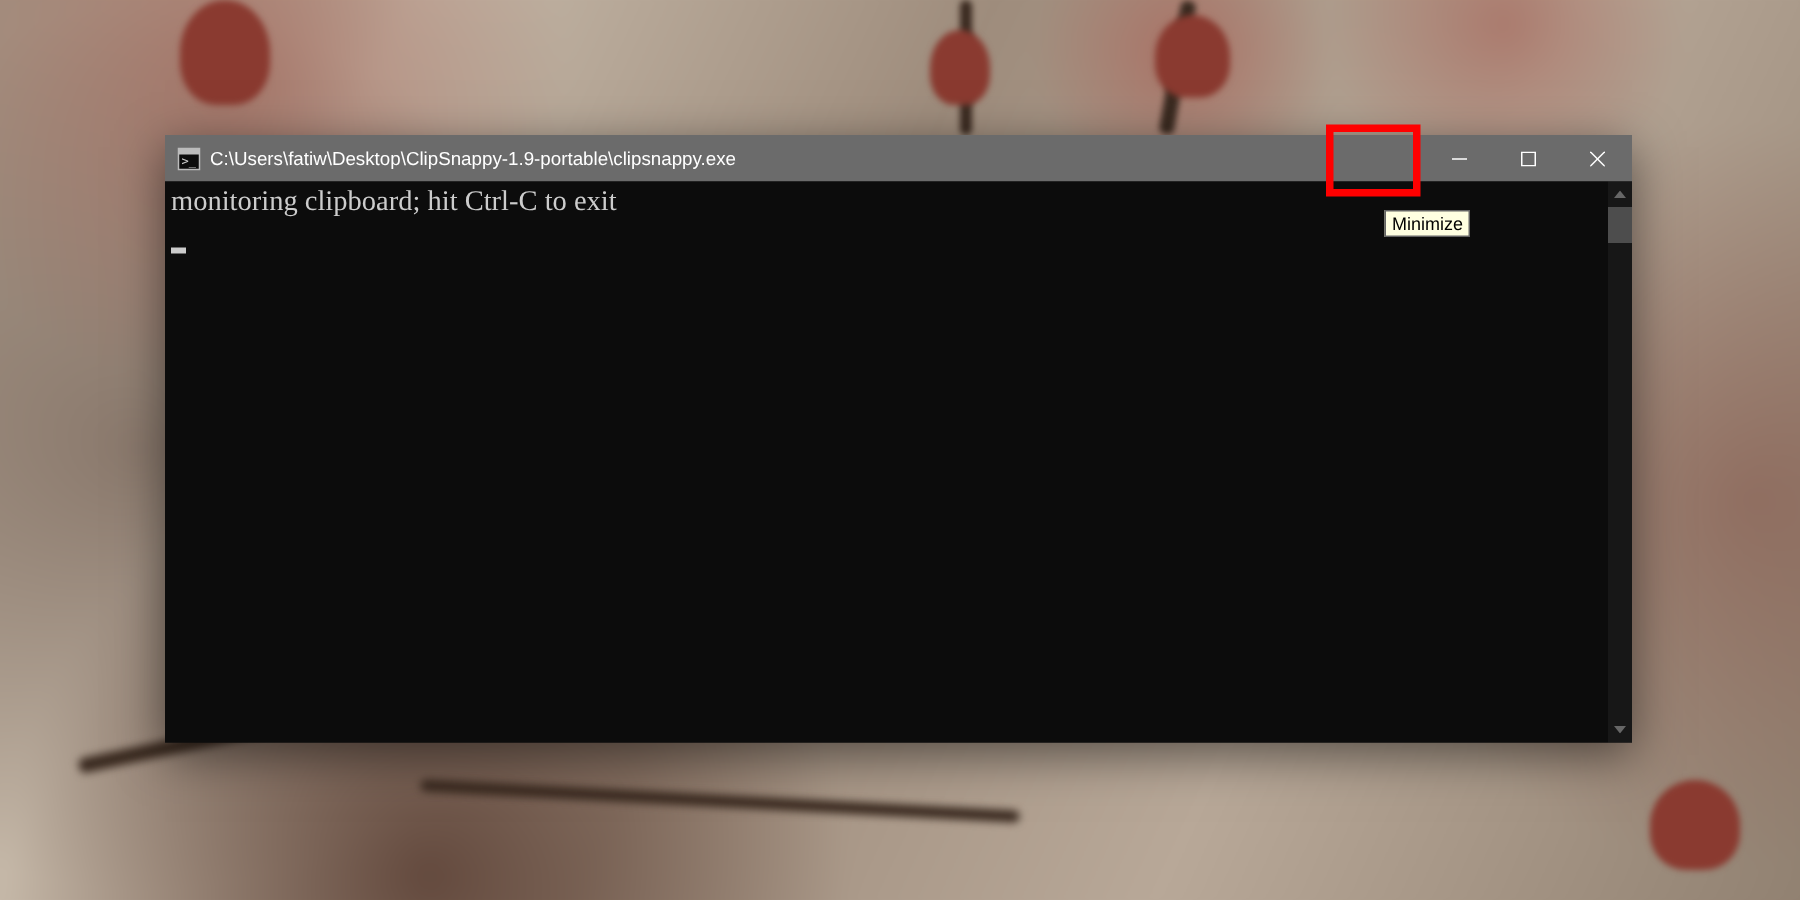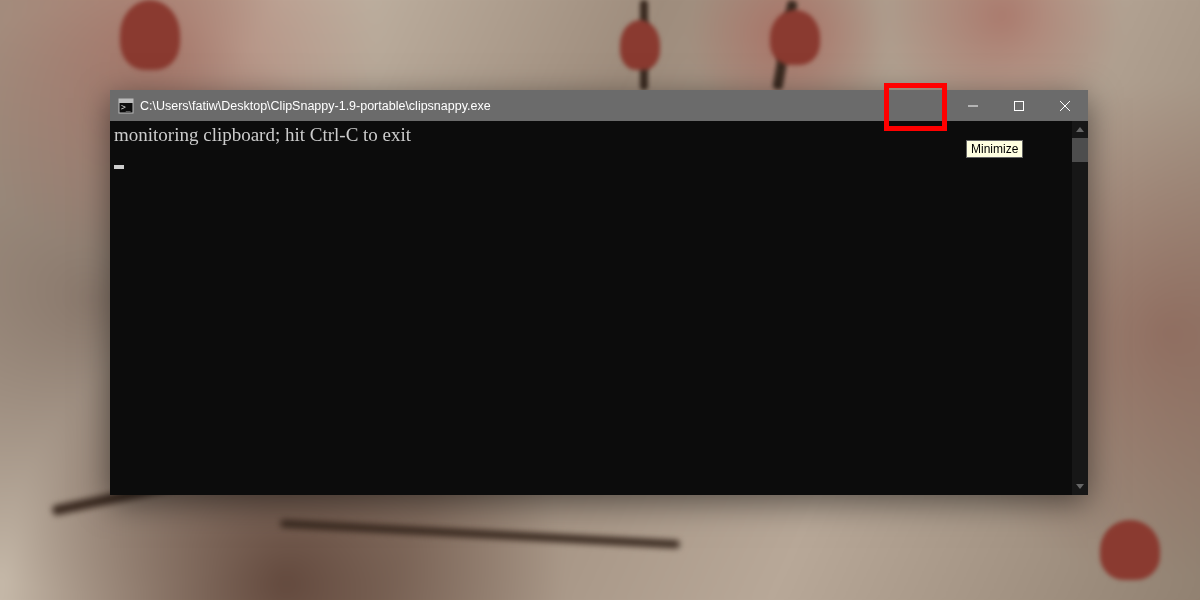--- a/index.html
+++ b/index.html
@@ -202,13 +202,13 @@
         <svg width="8" height="5" viewBox="0 0 8 5">
             <path d="M0 0 L4 5 L8 0 Z" fill="#666"></path>
           </svg>
       </div>
     </div>
   </div>
 </div>
 
 <div class="highlight-box" style="left:884px; top:83px; width:63px; height:48px;"></div>
 
-<div class="tooltip" style="left:966px; top:140px;">Minimize</div>
+<div class="tooltip" style="left:923px; top:140px;">Minimize</div>
 
 </body></html>

